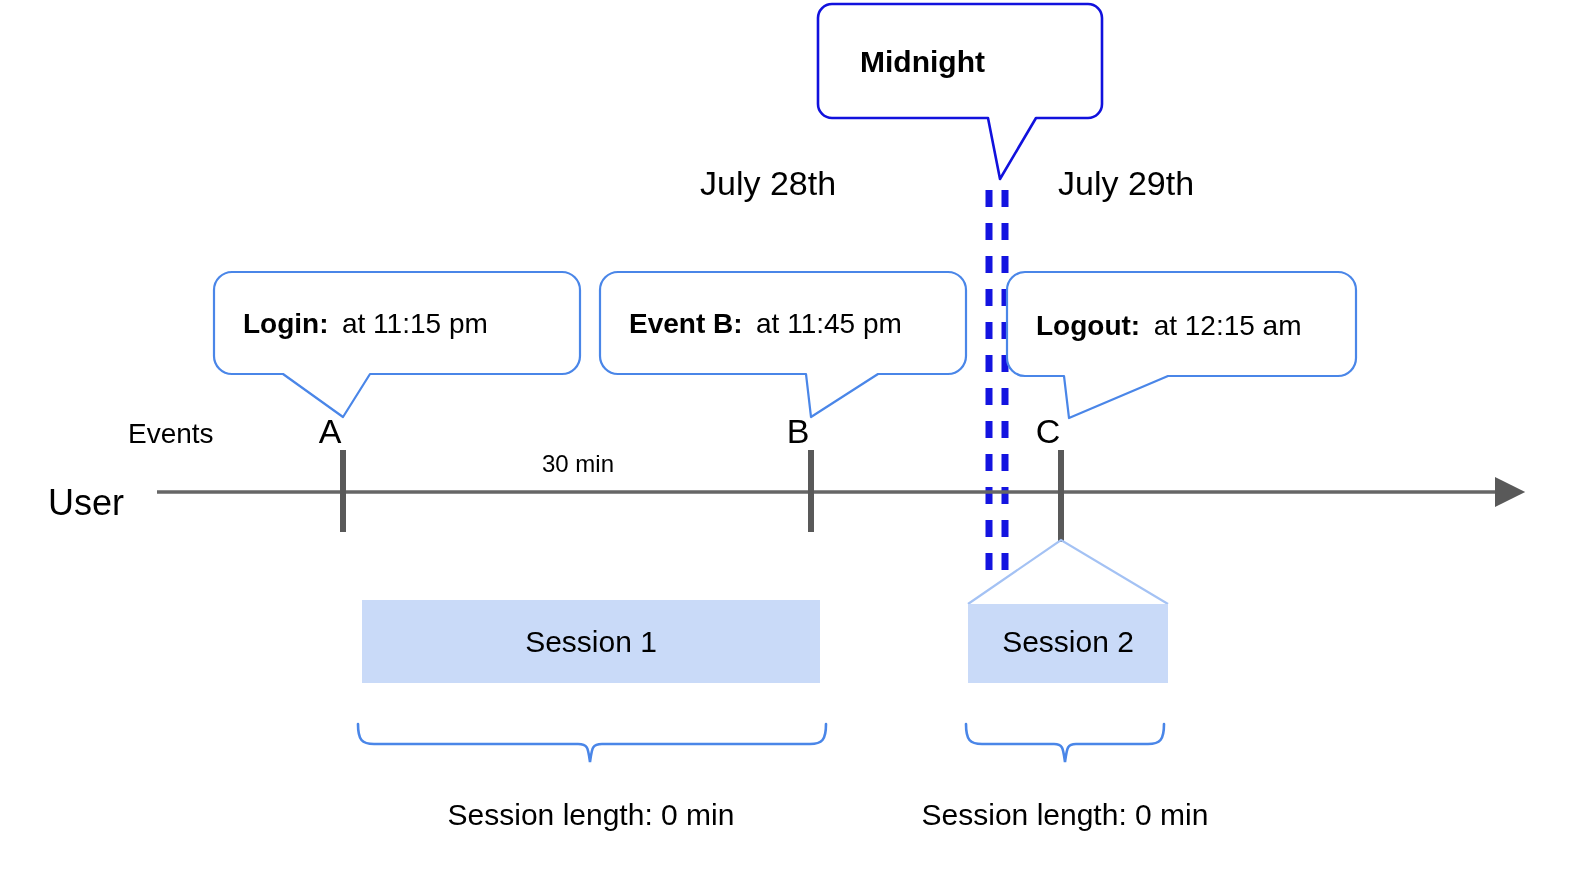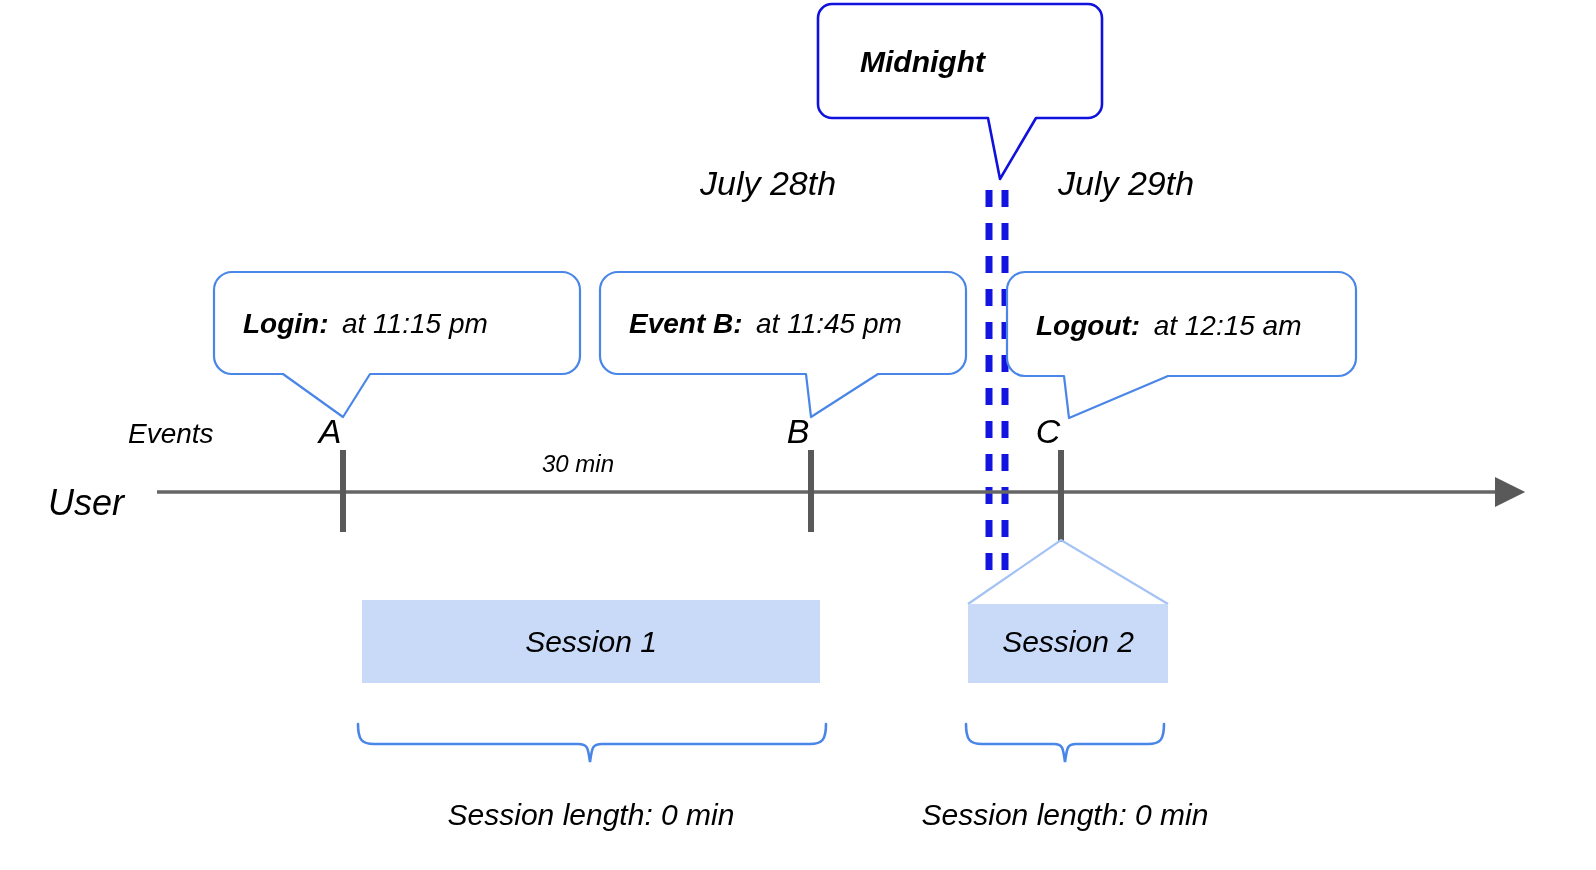--- a/index.html
+++ b/index.html
@@ -11,21 +11,20 @@
     width: 1596px;
     height: 870px;
     font-family: "Liberation Sans", sans-serif;
     overflow: hidden;
   }
   #diagram-root {
     position: relative;
     width: 1596px;
     height: 822px;
     background: #ffffff;
-    font-style: italic;
   }
   svg.diagram-svg {
     position: absolute;
     top: 0;
     left: 0;
     width: 1596px;
     height: 870px;
   }
   .txt {
     font-family: "Liberation Sans", sans-serif;

